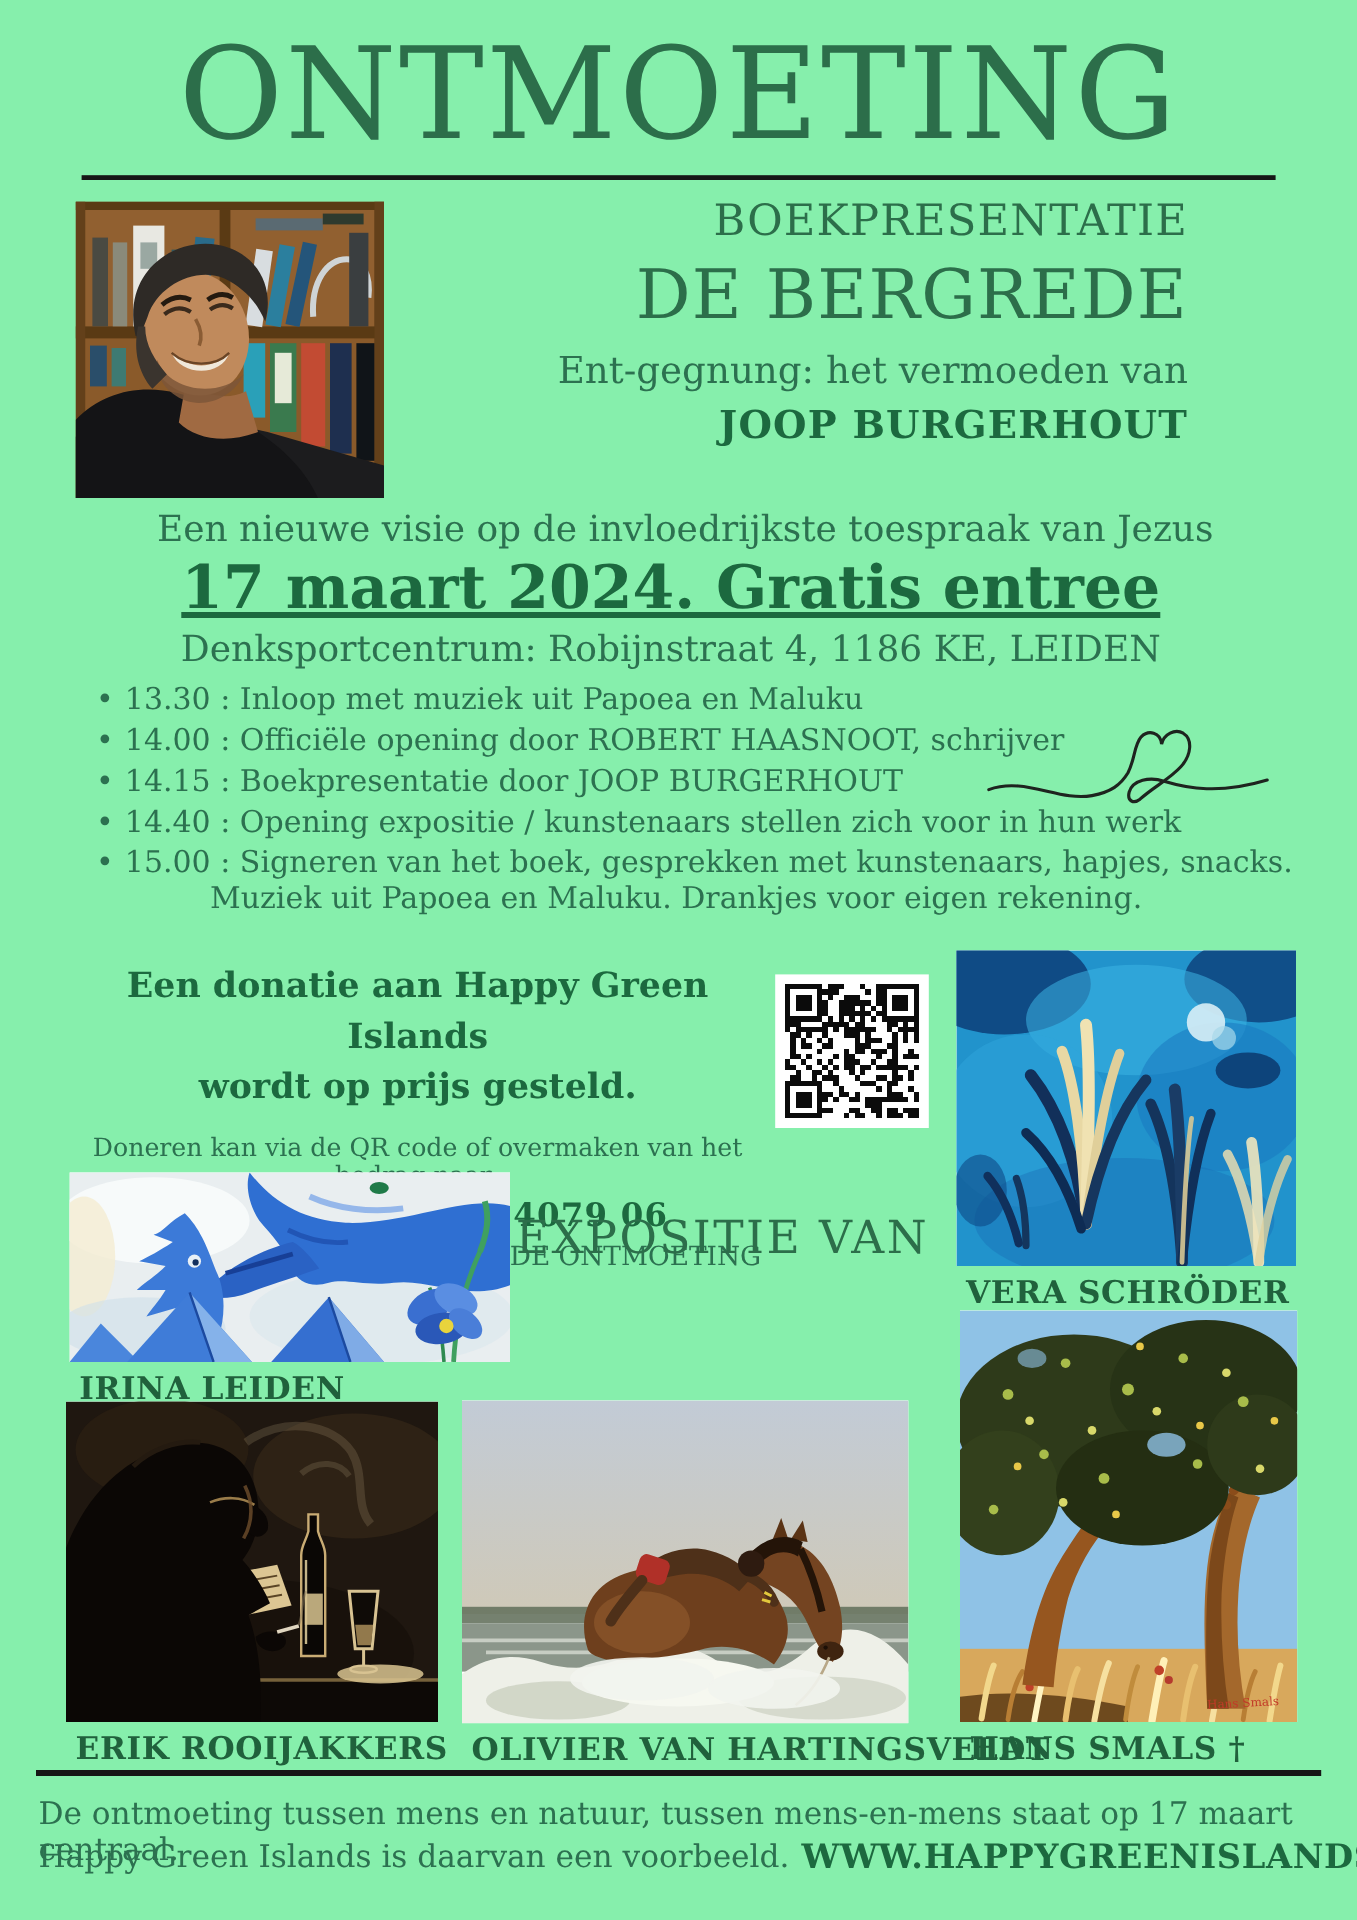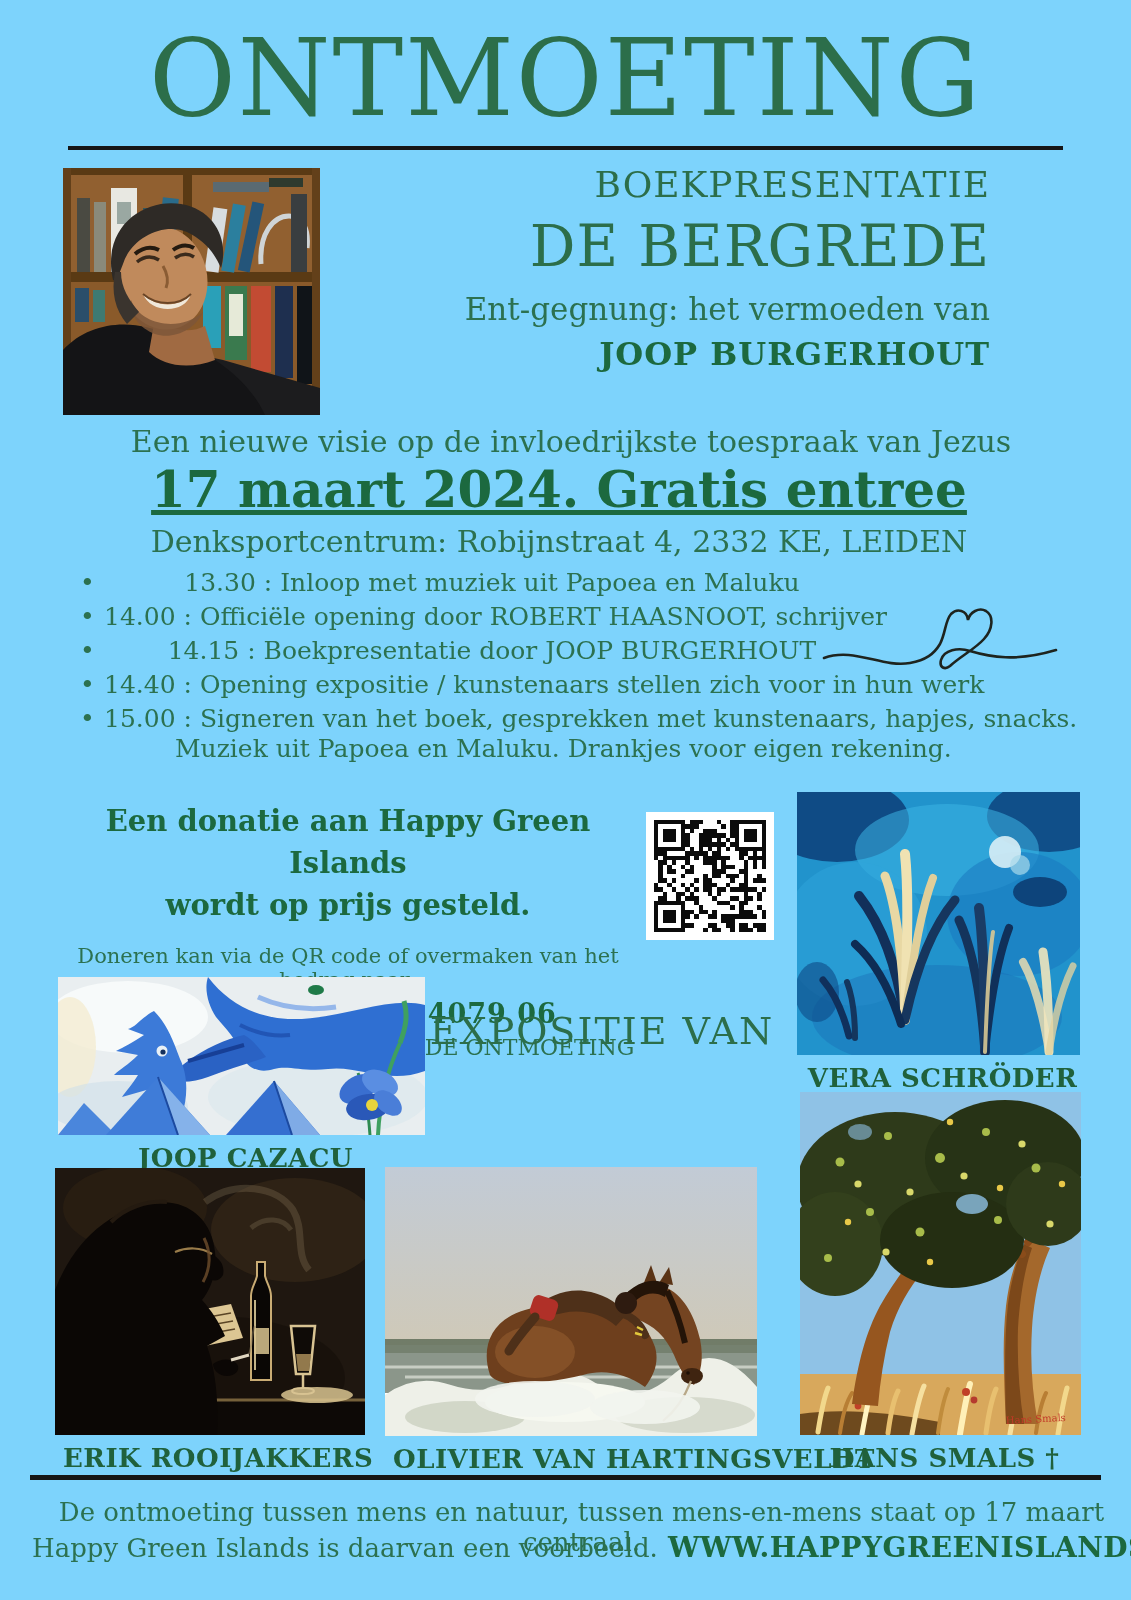--- a/index.html
+++ b/index.html
@@ -1,25 +1,25 @@
 <!DOCTYPE html>
 <html><head>
 <meta charset="utf-8">
 <style>
   html,body{margin:0;padding:0;background:#cfd8d2;}
   .poster{
     position:relative;
     width:1131px;height:1600px;
     margin:0 auto;
-    background:#7dd3fc;
+    background:#86efac;
     font-family:"DejaVu Serif","Liberation Serif",serif;
     color:#2c7150;
     overflow:hidden;
   }
-  .abs{position:absolute;text-align:center;}
+  .abs{position:absolute;}
 
   .title{
     left:0;top:16px;width:1131px;
     font-size:106px;line-height:1.18;
     color:#2c6e4a;text-align:center;letter-spacing:2px;
   }
   .rule-top{left:68px;top:146px;width:995px;height:4px;background:#161616;}
   .rule-bottom{left:30px;top:1475px;width:1071px;height:5px;background:#161616;}
 
   .author-photo{left:63px;top:168px;width:257px;height:247px;}
@@ -148,21 +148,21 @@
 
   <div class="abs header-block">
     <div class="kicker">BOEKPRESENTATIE</div>
     <div class="book-title">DE BERGREDE</div>
     <div class="book-subtitle">Ent-gegnung: het vermoeden van</div>
     <div class="author-name">JOOP BURGERHOUT</div>
   </div>
 
   <div class="abs tagline">Een nieuwe visie op de invloedrijkste toespraak van Jezus</div>
   <div class="abs date-line">17 maart 2024. Gratis entree</div>
-  <div class="abs venue-line">Denksportcentrum: Robijnstraat 4, 2332 KE, LEIDEN</div>
+  <div class="abs venue-line">Denksportcentrum: Robijnstraat 4, 1186 KE, LEIDEN</div>
 
   <ul class="abs schedule">
     <li>13.30  : Inloop  met muziek uit Papoea en Maluku</li>
     <li>14.00 : Officiële opening door ROBERT HAASNOOT, schrijver</li>
     <li>14.15  : Boekpresentatie door JOOP BURGERHOUT</li>
     <li>14.40 : Opening expositie / kunstenaars stellen zich voor in hun werk</li>
     <li>15.00 : Signeren van het boek, gesprekken met kunstenaars, hapjes, snacks.</li>
   </ul>
   <div class="abs schedule-note">Muziek uit Papoea en Maluku. Drankjes voor eigen rekening.</div>
 
@@ -588,21 +588,21 @@
 
       <path d="M320,158 C322,120 330,92 342,66" stroke="#3fa060" stroke-width="4" fill="none"></path>
       <path d="M312,158 C310,130 306,110 300,96" stroke="#2e8a50" stroke-width="3" fill="none"></path>
       <path d="M342,66 C348,50 350,38 346,24" stroke="#3fa060" stroke-width="5" fill="none"></path>
       <ellipse cx="300" cy="112" rx="20" ry="13" fill="#3a6fd0" transform="rotate(-30 300 112)"></ellipse>
       <ellipse cx="322" cy="106" rx="19" ry="12" fill="#5a8ee2" transform="rotate(25 322 106)"></ellipse>
       <ellipse cx="310" cy="130" rx="22" ry="13" fill="#2a58b8" transform="rotate(-8 310 130)"></ellipse>
       <ellipse cx="330" cy="126" rx="16" ry="10" fill="#4a7ed8" transform="rotate(40 330 126)"></ellipse>
       <circle cx="314" cy="128" r="6" fill="#e8d43c"></circle>
     </svg>
-    <figcaption>JOOP CAZACU</figcaption>
+    <figcaption>IRINA LEIDEN</figcaption>
   </figure>
 
   <div class="abs expo-heading">
     <div>EXPOSITIE VAN</div>
   </div>
 
   <figure class="abs art fig-erik">
     <svg viewBox="0 0 310 267">
       <rect width="310" height="267" fill="#1f1710"></rect>
       <ellipse cx="240" cy="62" rx="84" ry="52" fill="#3a2b1a" opacity=".55"></ellipse>

